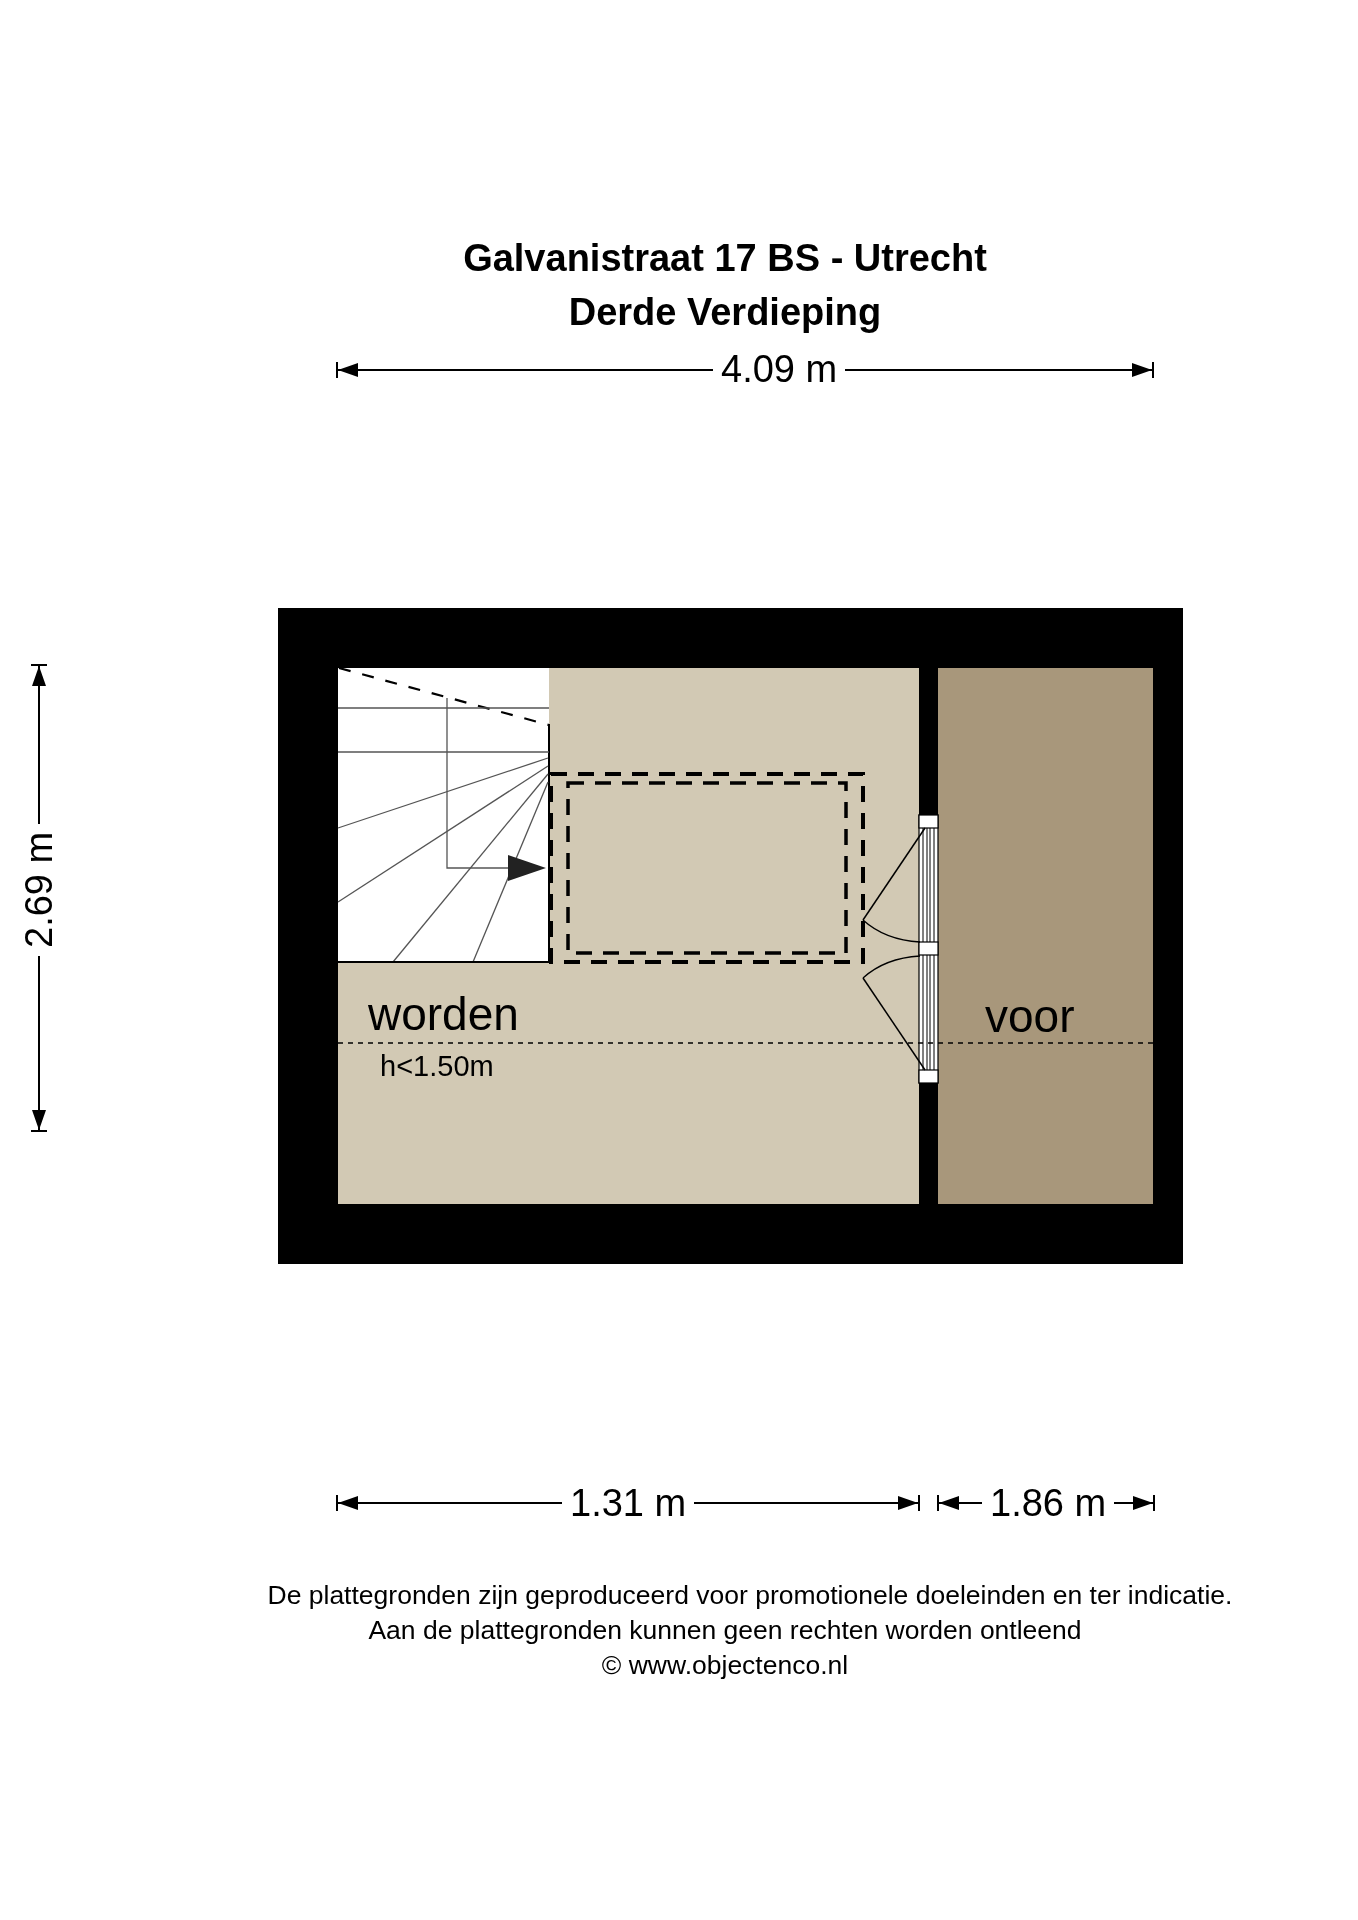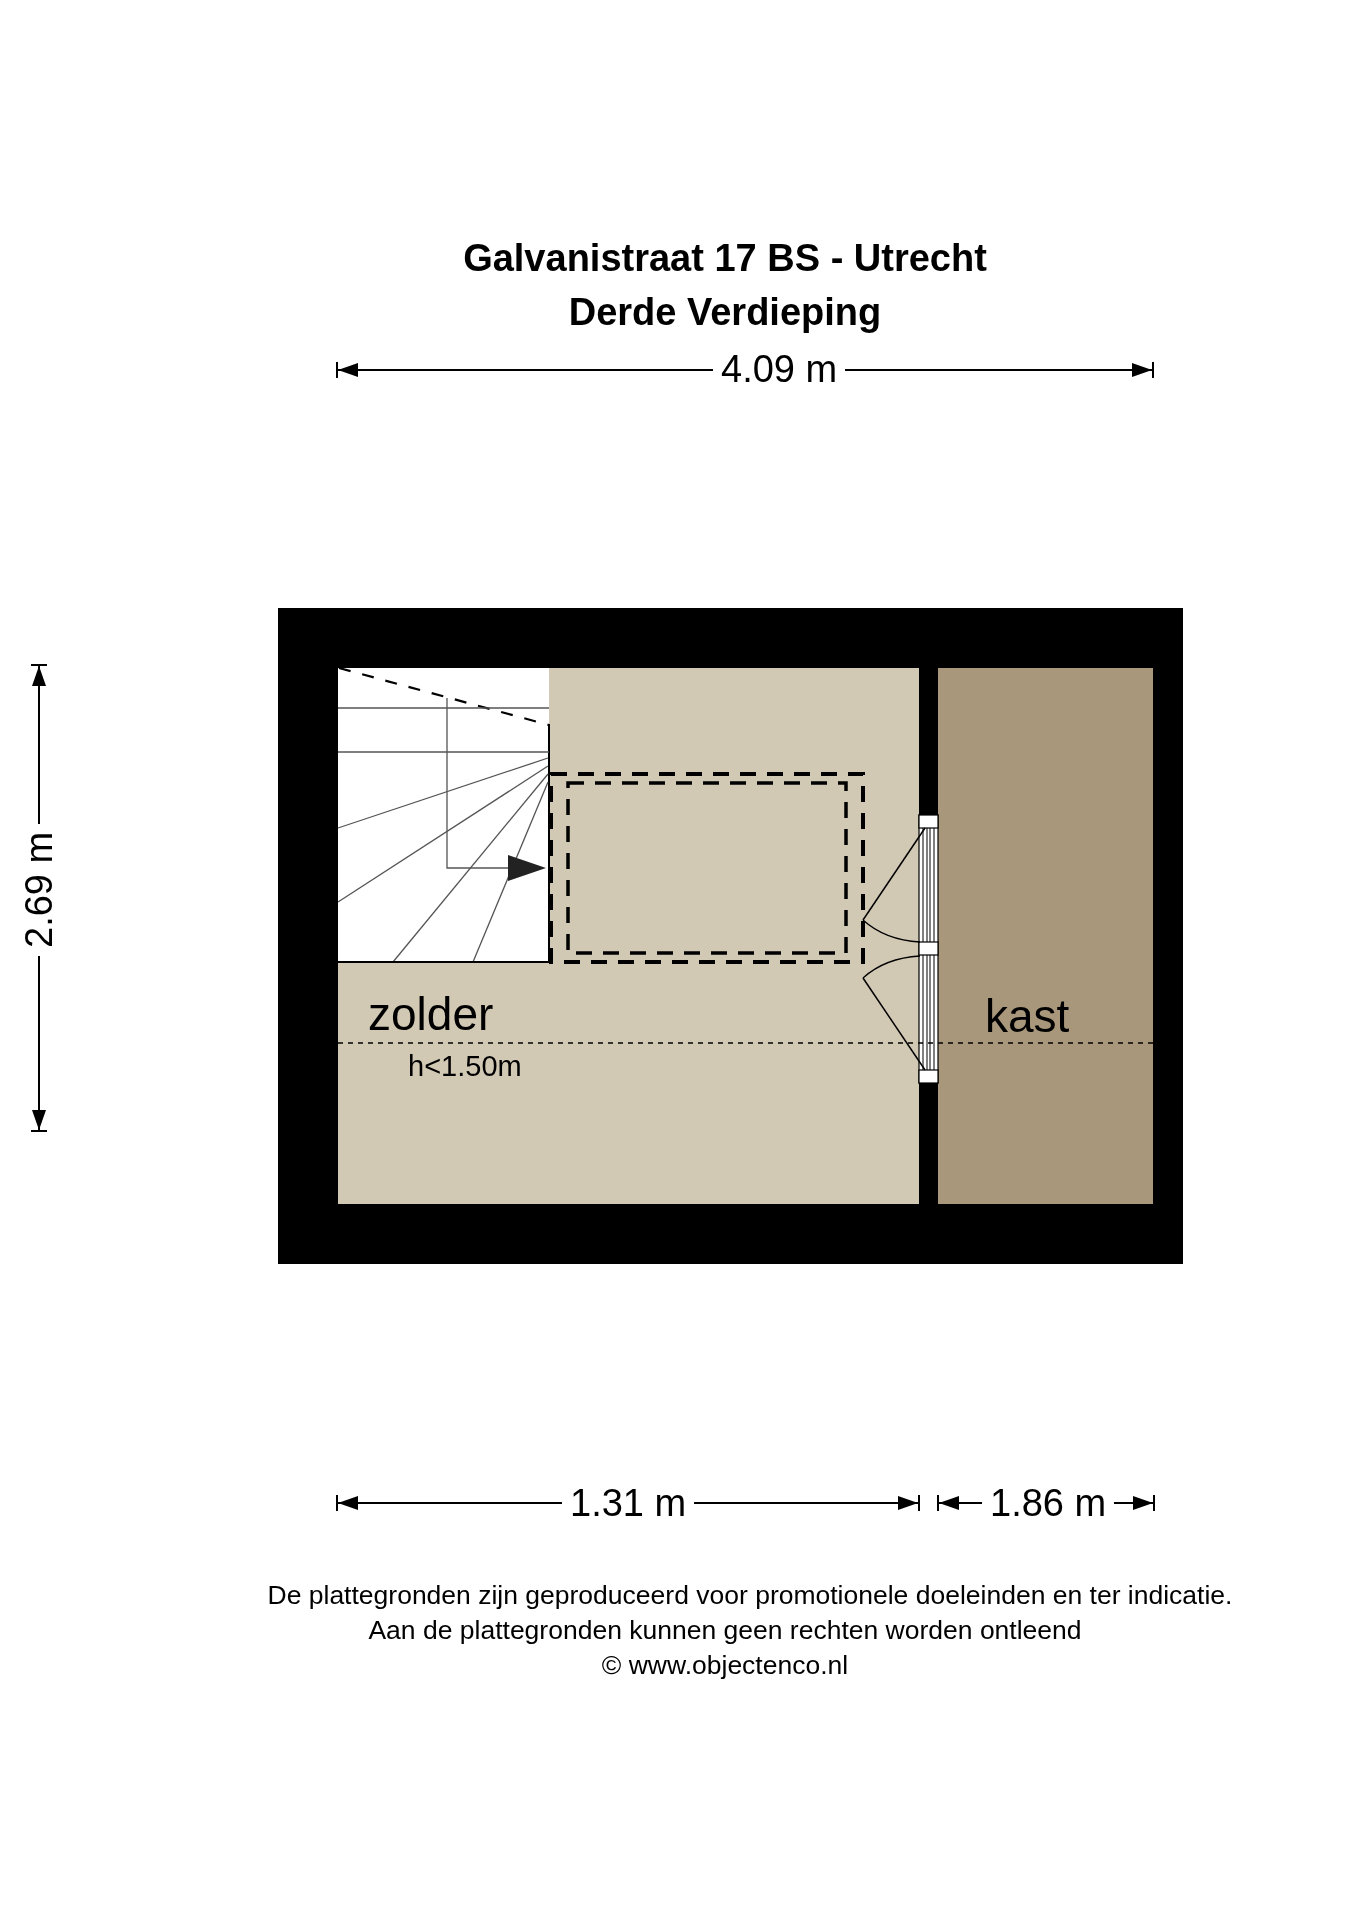--- a/index.html
+++ b/index.html
@@ -3,21 +3,21 @@
 <meta charset="utf-8">
 <style>
   html, body { margin: 0; padding: 0; background: #ffffff; }
   body { width: 1358px; height: 1920px; position: relative; overflow: hidden; font-family: "Liberation Sans", sans-serif; color: #000; }
   .abs { position: absolute; }
   .title { left: 0; width: 1450px; text-align: center; font-weight: bold; font-size: 38px; line-height: 44px; }
   .dimtext { font-size: 38px; line-height: 40px; background: #fff; padding: 0 8px; white-space: nowrap; }
   .footer { left: 0; width: 1500px; text-align: center; font-size: 26.5px; line-height: 34px; }
   svg { position: absolute; left: 0; top: 0; }
   .room-label { font-size: 46px; line-height: 50px; white-space: nowrap; }
-  .room-sub { font-size: 29px; line-height: 32px; white-space: nowrap; margin-left: 28px; }
+  .room-sub { font-size: 29px; line-height: 32px; white-space: nowrap; }
 </style>
 </head>
 <body>
 
 <div class="abs title" style="top:236px; left:0; width:1450px;">Galvanistraat 17 BS - Utrecht</div>
 <div class="abs title" style="top:290px; left:0; width:1450px;">Derde Verdieping</div>
 
 <svg width="1358" height="1920" viewBox="0 0 1358 1920">
   <defs>
     <marker id="arrowEnd" markerWidth="12" markerHeight="10" refX="12" refY="5" orient="auto" markerUnits="userSpaceOnUse">
@@ -109,19 +109,19 @@
   </g>
 
   <line x1="338" y1="1043" x2="1153" y2="1043" stroke="#000" stroke-width="1.6" stroke-dasharray="5,5"></line>
 </svg>
 
 <div class="abs dimtext" style="left:679px; top:349px;margin-left:34px;">4.09 m</div>
 <div class="abs dimtext" style="left:-19px; top:878px; transform: rotate(-90deg); transform-origin: 58px 20px;">2.69 m</div>
 <div class="abs dimtext" style="left:562px; top:1483px;">1.31 m</div>
 <div class="abs dimtext" style="left:982px; top:1483px;">1.86 m</div>
 
-<div class="abs room-label" style="left:368px; top:989px;">zolder</div>
+<div class="abs room-label" style="left:368px; top:989px;">worden</div>
 <div class="abs room-sub" style="left:380px; top:1050px;">h&lt;1.50m</div>
-<div class="abs room-label" style="left:985px; top:991px;">kast</div>
+<div class="abs room-label" style="left:985px; top:991px;">voor</div>
 
 <div class="abs footer" style="top:1578px; left:0; width:1500px;">De plattegronden zijn geproduceerd voor promotionele doeleinden en ter indicatie.</div>
 <div class="abs footer" style="top:1613px; left:0; width:1450px;">Aan de plattegronden kunnen geen rechten worden ontleend</div>
 <div class="abs footer" style="top:1648px; left:0; width:1450px;">© www.objectenco.nl</div>
 
 </body></html>

